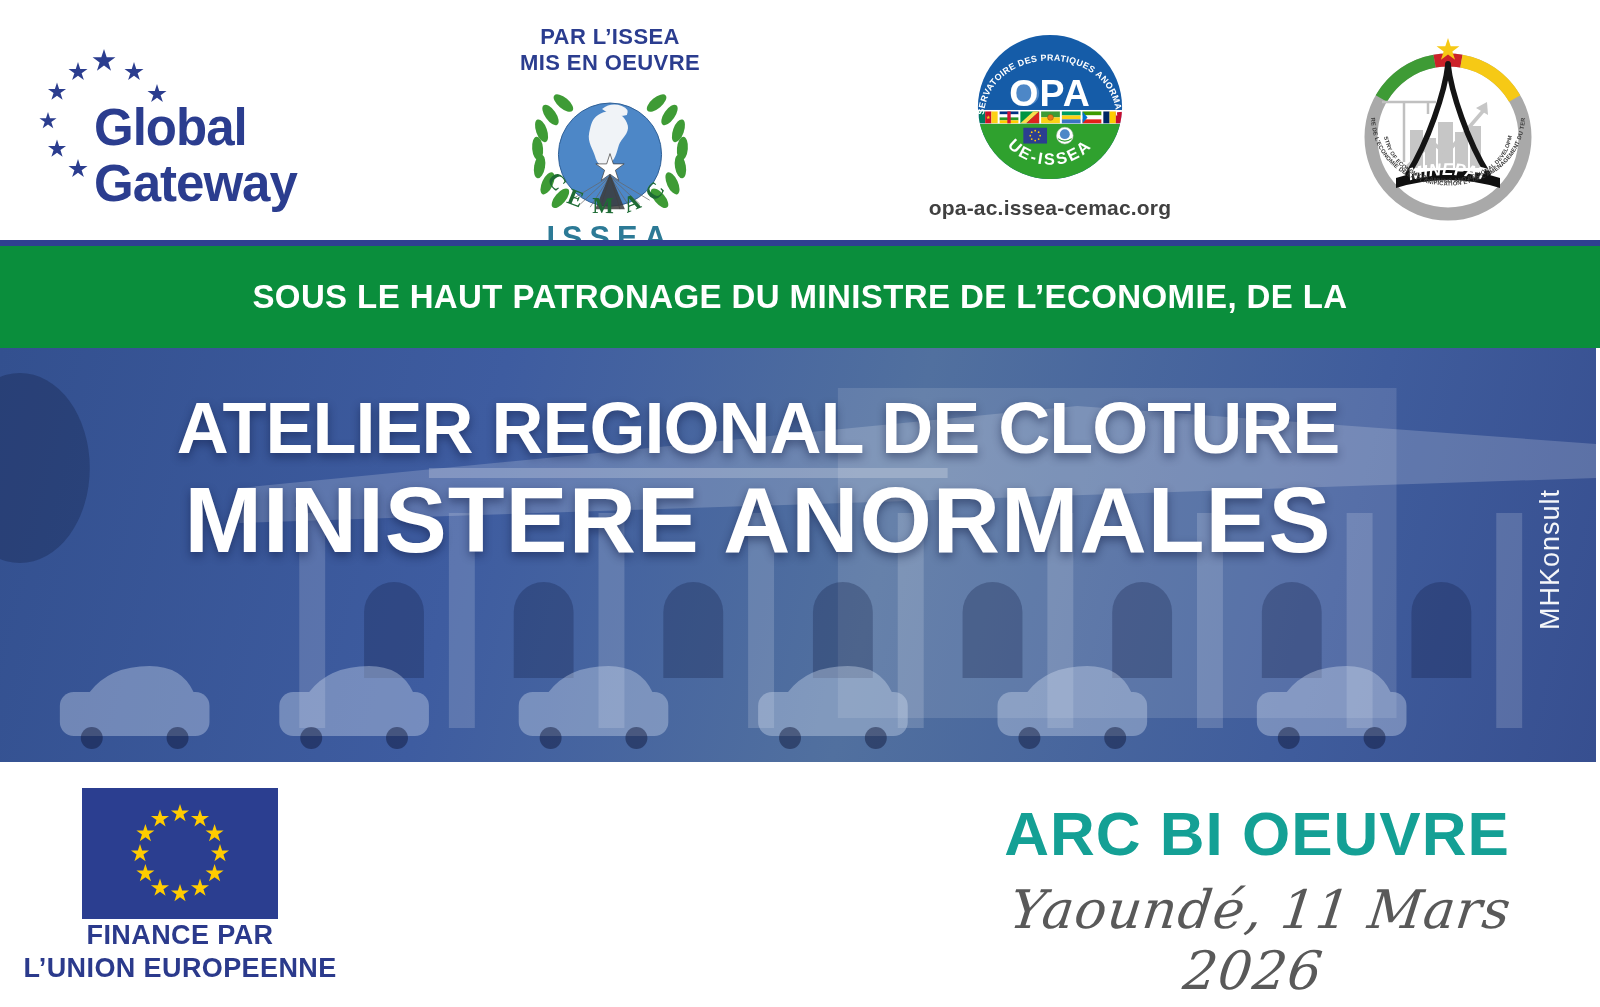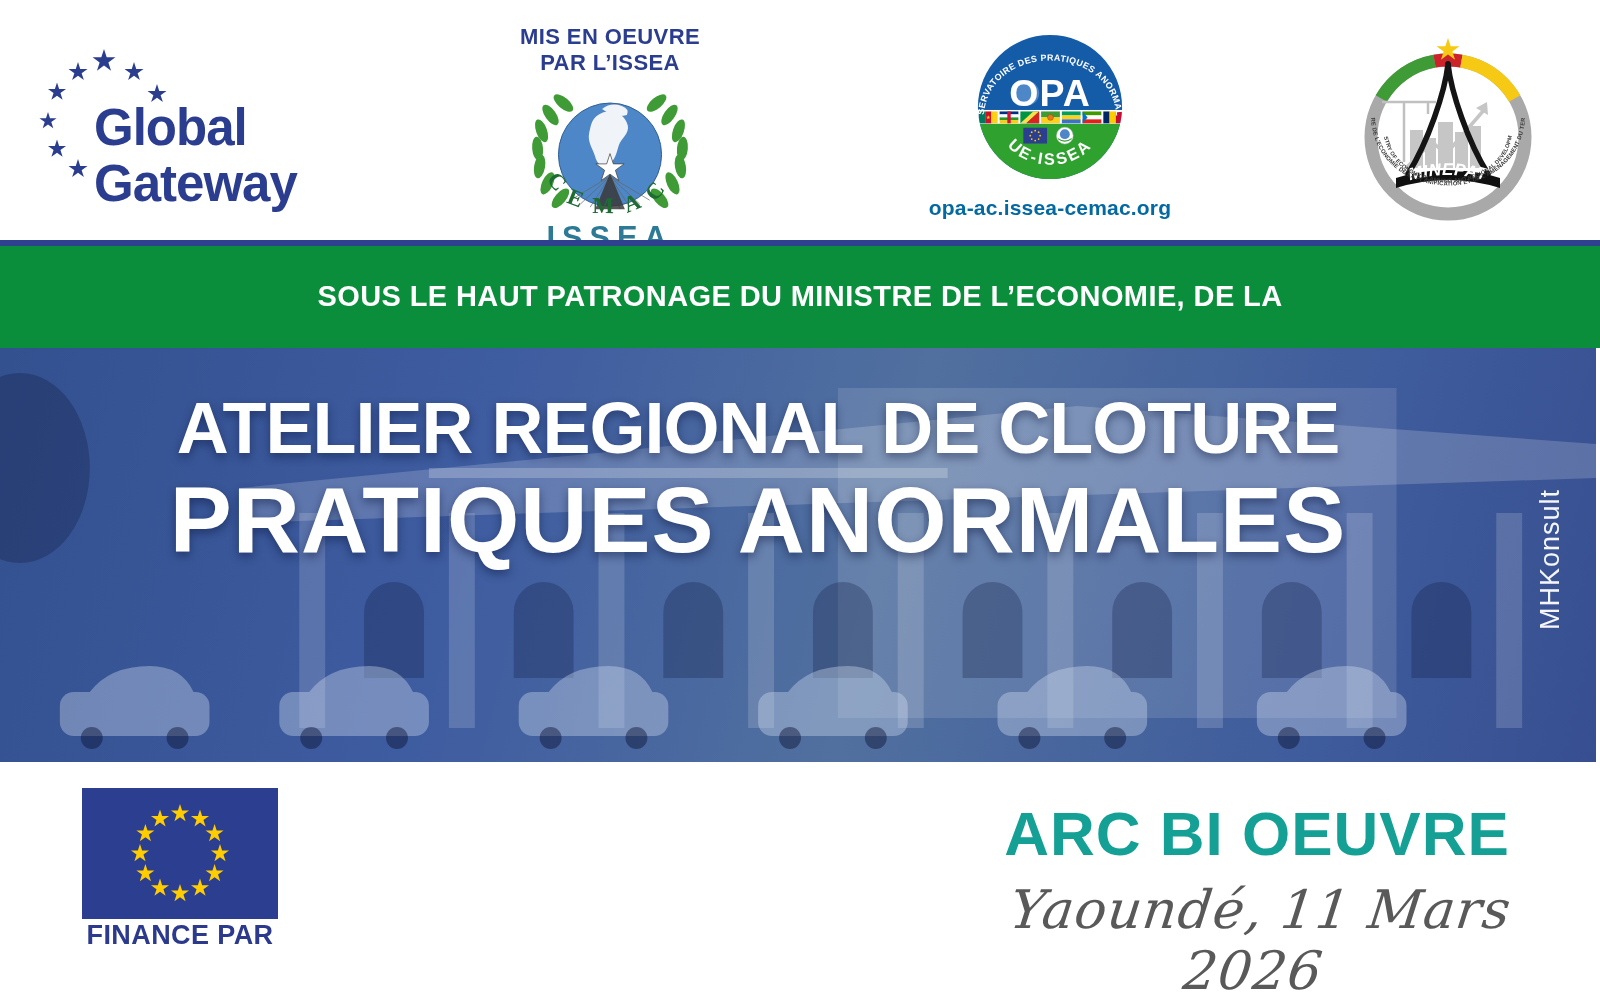--- a/index.html
+++ b/index.html
@@ -9,28 +9,28 @@
     font-family:"Liberation Sans","DejaVu Sans",sans-serif; overflow:hidden;
     margin:0 auto;
   }
   
   .header{ position:absolute; left:0; top:0; width:1600px; height:240px; background:#fff; }
   .gg{ position:absolute; left:36px; top:48px; width:280px; height:168px; }
   .issea-block{ position:absolute; left:468px; top:24px; width:284px; text-align:center; }
   .issea-caption{ color:#2B3D8F; font-weight:800; font-size:22px; line-height:1.16; letter-spacing:.4px; }
   .issea-logo{ margin-top:2px; }
   .opa-block{ position:absolute; left:912px; top:28px; width:276px; text-align:center; }
-  .opa-url{ font-size:21px; font-weight:800; color:#0369a1; margin-top:4px; letter-spacing:.2px; }
+  .opa-url{ font-size:21px; font-weight:800; color:#404040; margin-top:4px; letter-spacing:.2px; }
   .minepat-wrap{ position:absolute; left:1348px; top:30px; width:200px; height:205px; }
   
   .divider{ position:absolute; left:0; top:240px; width:1600px; height:6px; background:#2E4190; }
   .banner{
     position:absolute; left:0; top:246px; width:1600px; height:102px; background:#0A8E3C;
     display:flex; flex-direction:column; align-items:center; justify-content:center;
-    color:#fff; font-weight:800; font-size:29px; line-height:1.36; letter-spacing:.4px; text-align:center;
+    color:#fff; font-weight:800; font-size:33px; line-height:1.36; letter-spacing:.4px; text-align:center;
   }
   
   .bluezone{
     position:absolute; left:0; top:348px; width:1596px; height:414px;
     background:linear-gradient(104deg,#33508F 0%,#3E5CA0 30%,#51709F 55%,#3F5C9C 82%,#374F90 100%);
     padding-left:35px;
   }
   .bluezone .bg{ position:absolute; left:0; top:0; width:100%; height:100%; }
   .titles{ position:absolute; left:0; right:80px; top:44px; text-align:center; color:#fff;
            text-shadow:0 4px 10px rgba(8,18,55,.45); }
@@ -75,22 +75,22 @@
         <use href="#ggs" transform="translate(12,73) scale(.9)"></use>
         <use href="#ggs" transform="translate(21,101) scale(.95)"></use>
         <use href="#ggs" transform="translate(42,121)"></use>
       </g>
       <text x="58" y="97" font-size="51" font-weight="700" fill="#2B3D8F" letter-spacing="-1">Global</text>
       <text x="58" y="153" font-size="51" font-weight="700" fill="#2B3D8F" letter-spacing="-1">Gateway</text>
     </svg>
 
     <div class="issea-block">
       <div class="issea-caption">
+        <div>PAR L’ISSEA</div>
         <div>MIS EN OEUVRE</div>
-        <div>PAR L’ISSEA</div>
       </div>
       <svg class="issea-logo" width="238" height="178" viewBox="0 0 240 179">
         <defs>
           <path id="iss" d="M0,-10L2.245,-3.09L9.511,-3.09L3.633,1.18L5.878,8.09L0,3.82L-5.878,8.09L-3.633,1.18L-9.511,-3.09L-2.245,-3.09Z"></path>
           <path id="cemArc" d="M58,104 C78,148 162,148 182,104" fill="none"></path>
         </defs>
         <g fill="#3E9B35">
           <ellipse cx="70" cy="122" rx="5.5" ry="12" transform="rotate(40 70 122)"></ellipse>
           <ellipse cx="57" cy="107" rx="5.5" ry="12" transform="rotate(25 57 107)"></ellipse>
           <ellipse cx="49" cy="90" rx="5.5" ry="12" transform="rotate(10 49 90)"></ellipse>
@@ -316,21 +316,21 @@
         <g transform="translate(1260,0)">
             <rect x="0" y="344" width="150" height="44" rx="14" fill="rgba(215,228,244,.36)"></rect>
             <path d="M30,344 q20,-26 60,-26 q32,0 44,26 z" fill="rgba(215,228,244,.36)"></path>
             <circle cx="32" cy="390" r="11" fill="rgba(10,18,50,.45)"></circle>
             <circle cx="118" cy="390" r="11" fill="rgba(10,18,50,.45)"></circle>
           </g>
       </g>
     </svg>
     <div class="titles">
       <div class="title-l1">ATELIER REGIONAL DE CLOTURE</div>
-      <div class="title-l3">PRATIQUES ANORMALES</div>
+      <div class="title-l3">MINISTERE ANORMALES</div>
     </div>
     <div class="watermark">MHKonsult</div>
   </div>
 
   <div class="footer">
     <div class="eu-block">
       <svg class="eu-flag" width="196" height="131" viewBox="0 0 196 131">
         <defs>
           <path id="eus" d="M0,-10L2.245,-3.09L9.511,-3.09L3.633,1.18L5.878,8.09L0,3.82L-5.878,8.09L-3.633,1.18L-9.511,-3.09L-2.245,-3.09Z"></path>
         </defs>
@@ -345,20 +345,21 @@
           <use href="#eus" transform="translate(58,65.5) scale(.95)"></use>
             <use href="#eus" transform="translate(63.4,85.5) scale(.95)"></use>
           <use href="#eus" transform="translate(78,100.1) scale(.95)"></use>
             <use href="#eus" transform="translate(98,105.5) scale(.95)"></use>
           <use href="#eus" transform="translate(118,100.1) scale(.95)"></use>
             <use href="#eus" transform="translate(132.6,85.5) scale(.95)"></use>
         </g>
       </svg>
       <div class="eu-caption">
         <div>FINANCE PAR</div>
+        <div>L’UNION EUROPEENNE</div>
       </div>
     </div>
 
     <div class="venue-block">
       <div class="venue-name">ARC BI OEUVRE</div>
       <div class="venue-date">Yaoundé, 11 Mars 2026</div>
     </div>
   </div>
 
 </div>

